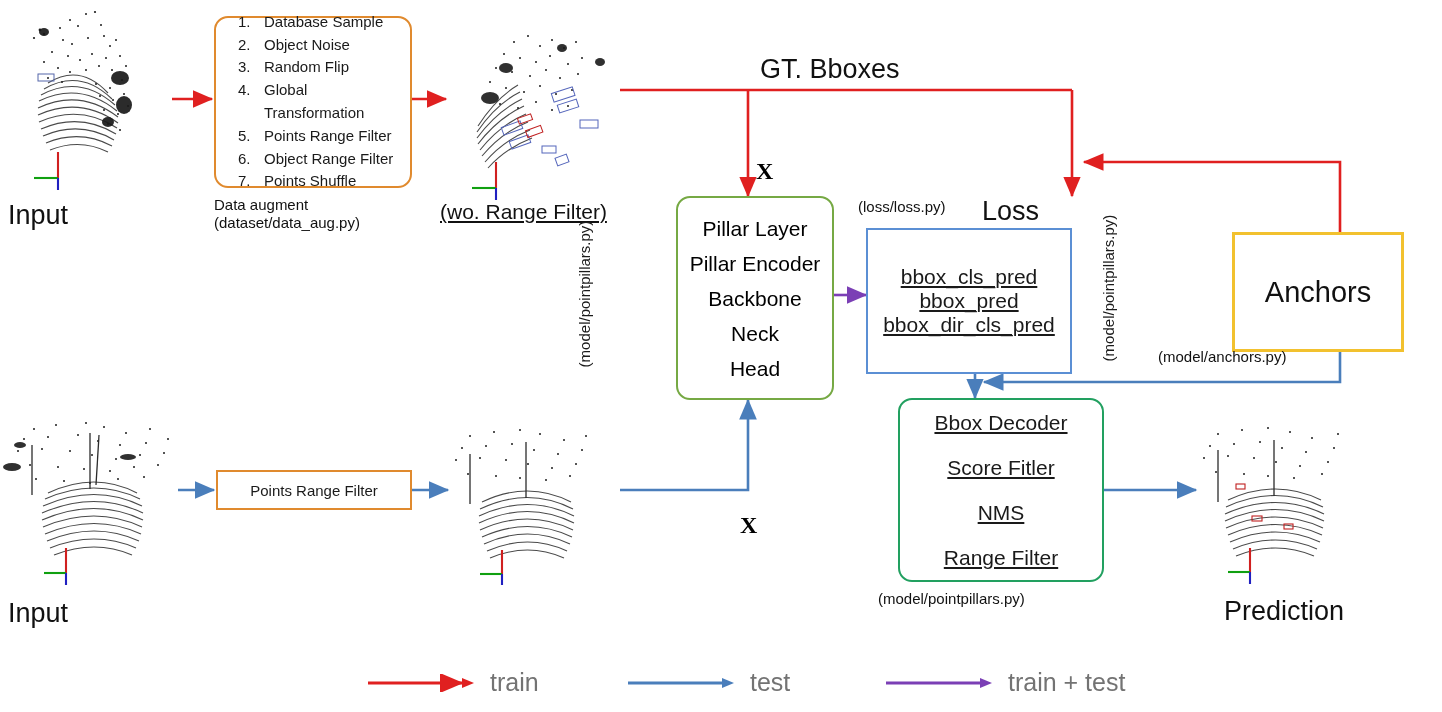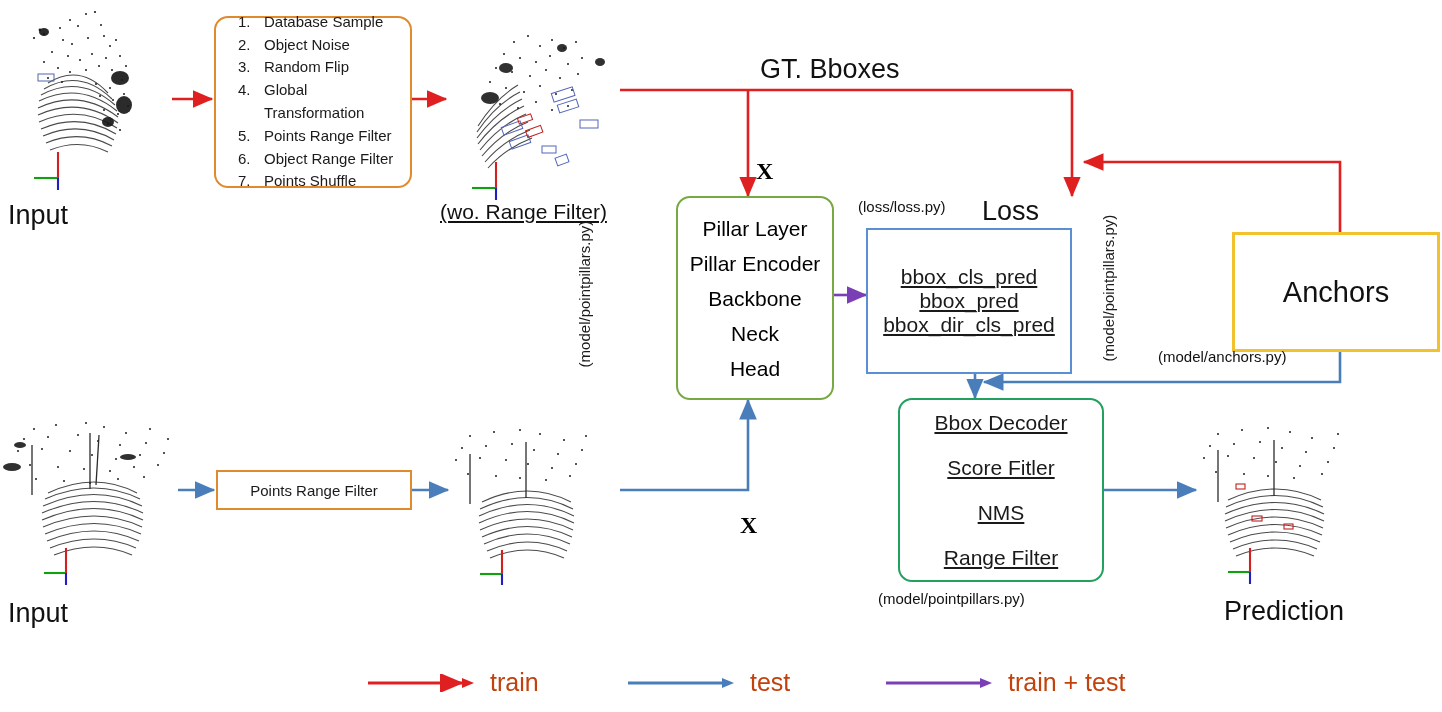--- a/index.html
+++ b/index.html
@@ -17,21 +17,21 @@
   .lbl-mid{font-size:21px;text-decoration:underline;}
   .lbl-small{font-size:15px;}
   .row-list{font-size:15px;line-height:1.52;text-align:left;width:100%;
             padding:0 0 0 22px;box-sizing:border-box;}
   .row-list .li{display:flex;}
   .row-list .num{width:26px;flex:0 0 26px;}
   .xmark{position:absolute;font-weight:bold;font-size:24px;
          font-family:"Liberation Serif","DejaVu Serif",serif;color:#000;}
   .stack-item{font-size:21px;line-height:1.0;margin:7px 0;color:#000000;}
   .legend{position:absolute;display:flex;align-items:center;}
-  .legend .lg-txt{font-size:25px;margin-left:14px;color:#c2410c;}
+  .legend .lg-txt{font-size:25px;margin-left:14px;color:#737373;}
 </style>
 </head>
 <body>
 
 <div class="stage">
 
   <div class="pc" style="left:0px;top:0px;width:190px;height:190px;">
     <svg width="190" height="190" viewBox="0 0 190 190">
       <g stroke="#2b2b2b" fill="none" stroke-width="1.1" opacity="0.85">
         <path d="M50 150 Q80 138 108 152"></path>
@@ -405,20 +405,24 @@
       <div class="li">
         <span class="num">6.</span>
         <span>Object Range Filter</span>
       </div>
       <div class="li">
         <span class="num">7.</span>
         <span>Points Shuffle</span>
       </div>
     </div>
   </div>
+  <div class="cap lbl-small" style="left:214px;top:196px;width:198px;">
+    <div>Data augment</div>
+    <div>(dataset/data_aug.py)</div>
+  </div>
 
   <div class="cap lbl-mid" style="left:440px;top:200px;width:190px;">(wo. Range Filter)</div>
 
   <div class="box" style="left:216px;top:470px;width:196px;height:40px;border:2px solid #e08a2e;">
     <span class="lbl-small">Points Range Filter</span>
   </div>
 
   <div class="box rounded" style="left:676px;top:196px;width:158px;height:204px;border:2.5px solid #76a944;">
     <div class="stack-item">Pillar Layer</div>
     <div class="stack-item">Pillar Encoder</div>
@@ -436,21 +440,21 @@
   </div>
   <div class="rot lbl-small" style="left:1108px;top:288px;width:190px;text-align:center;transform:translate(-50%,-50%) rotate(-90deg);">(model/pointpillars.py)</div>
 
   <div class="cap lbl-big" style="left:760px;top:54px;width:260px;">GT. Bboxes</div>
   <div class="cap lbl-small" style="left:858px;top:198px;width:120px;">(loss/loss.py)</div>
   <div class="cap lbl-big" style="left:982px;top:196px;width:90px;">Loss</div>
 
   <div class="xmark" style="left:756px;top:158px;">X</div>
   <div class="xmark" style="left:740px;top:512px;">X</div>
 
-  <div class="box" style="left:1232px;top:232px;width:208px;height:120px;border:3px solid #f2c12e;">
+  <div class="box" style="left:1232px;top:232px;width:172px;height:120px;border:3px solid #f2c12e;">
     <span class="lbl-big" style="font-size:29px;">Anchors</span>
   </div>
   <div class="cap lbl-small" style="left:1158px;top:348px;width:180px;text-align:left;">(model/anchors.py)</div>
 
   <div class="box rounded" style="left:878px;top:398px;width:206px;height:184px;border:2.5px solid #22a060;
               justify-content:space-around;margin-left:20px;">
     <div class="lbl-mid">Bbox Decoder</div>
     <div class="lbl-mid">Score Fitler</div>
     <div class="lbl-mid">NMS</div>
     <div class="lbl-mid">Range Filter</div>

